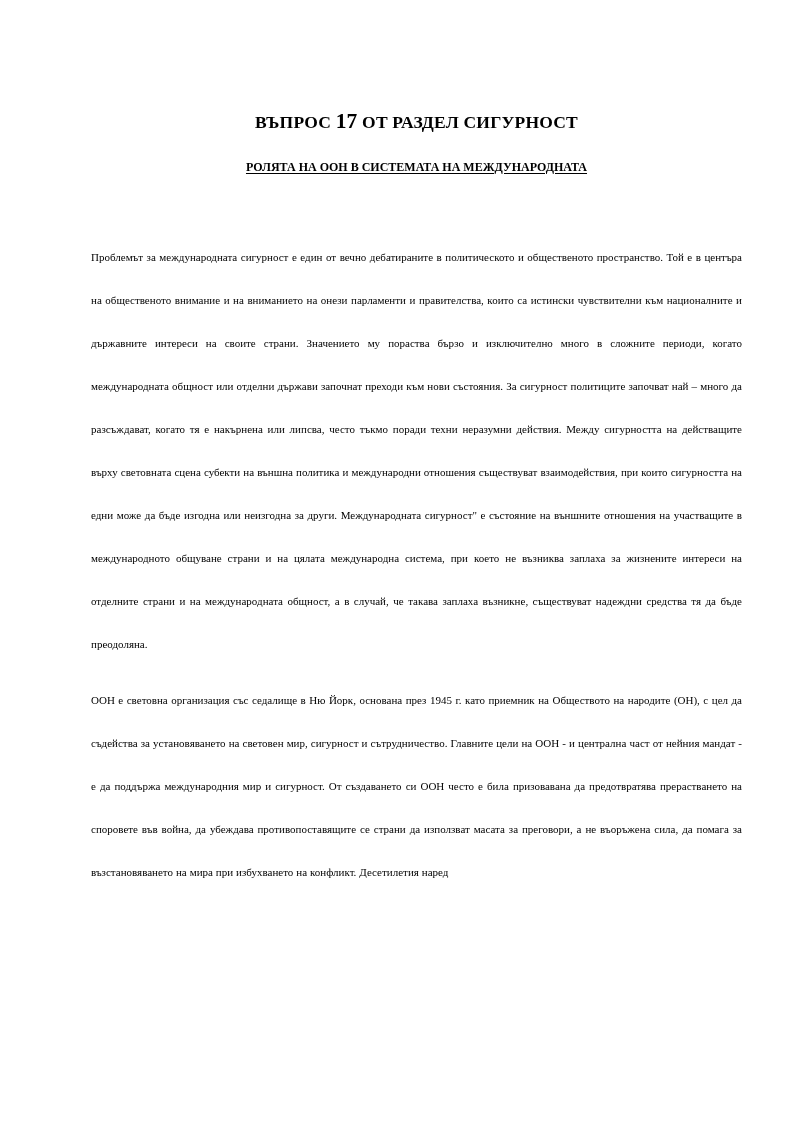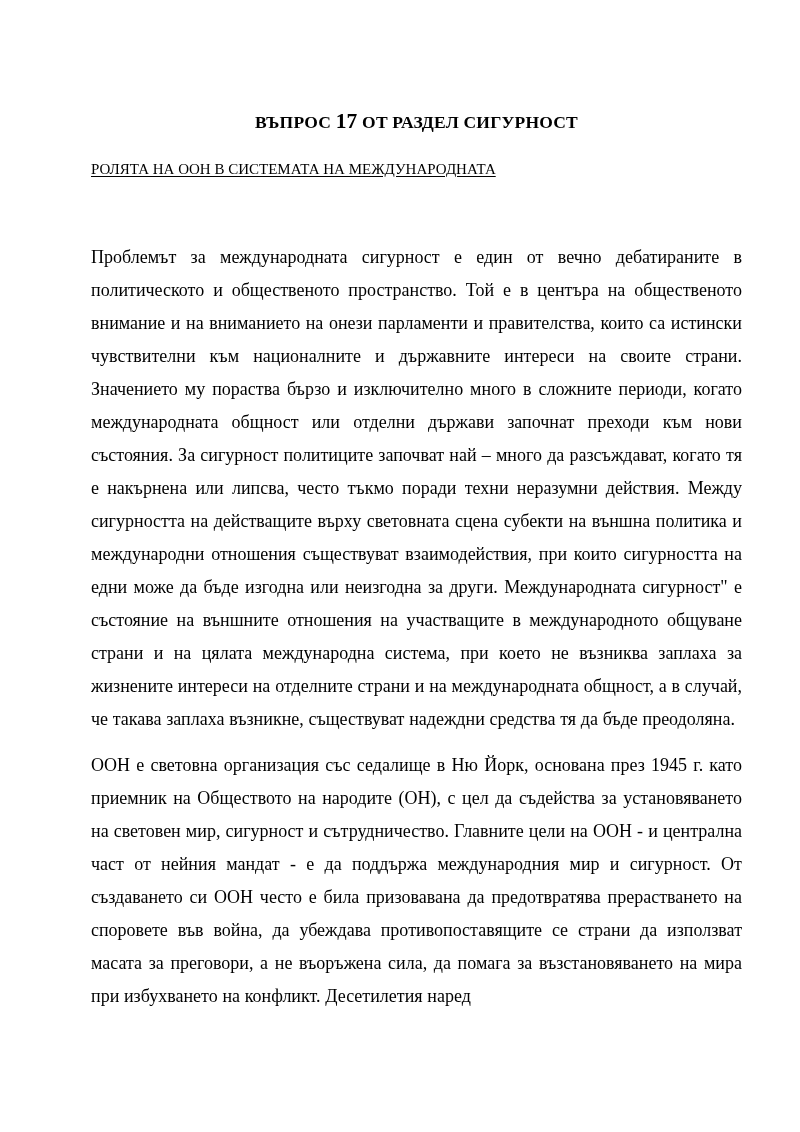--- a/index.html
+++ b/index.html
@@ -41,40 +41,41 @@
     white-space: nowrap;
   }
   .doc-title .num {
     font-variant: normal;
     font-size: 21.5px;
     font-weight: bold;
   }
   .doc-subtitle {
     margin: 0;
     padding-top: 23px;
-    font-weight: normal;
-    font-size: 15px;
+    text-align: center;
+    font-weight: bold;
+    font-size: 12px;
     line-height: 1.55;
     text-decoration: underline;
     text-underline-offset: 2px;
   }
   .doc-subtitle .sub-line {
     display: block;
   }
 
   
   .body-block {
     padding-top: 60px;
   }
   p.para {
     margin: 0 0 13px 0;
     text-align: justify;
     text-justify: inter-word;
-    font-size: 18px;
-    line-height: 33px;
+    font-size: 11px;
+    line-height: 43px;
     hyphens: none;
     word-spacing: 0.2px;
   }
   p.para:last-child {
     margin-bottom: 0;
   }
 </style>
 </head>
 <body>
 

